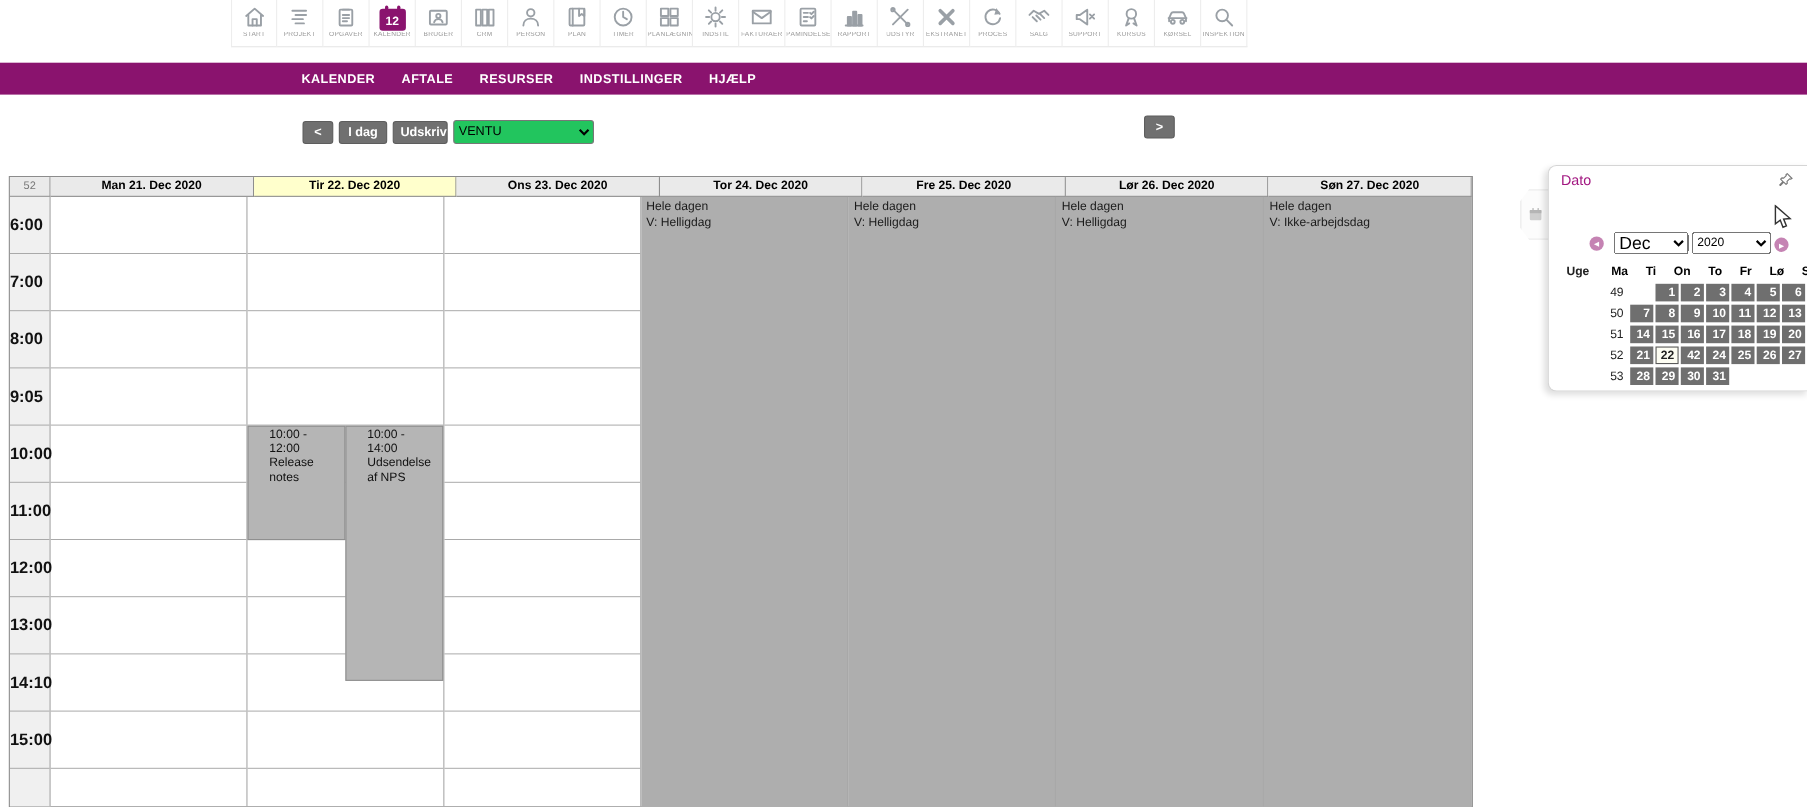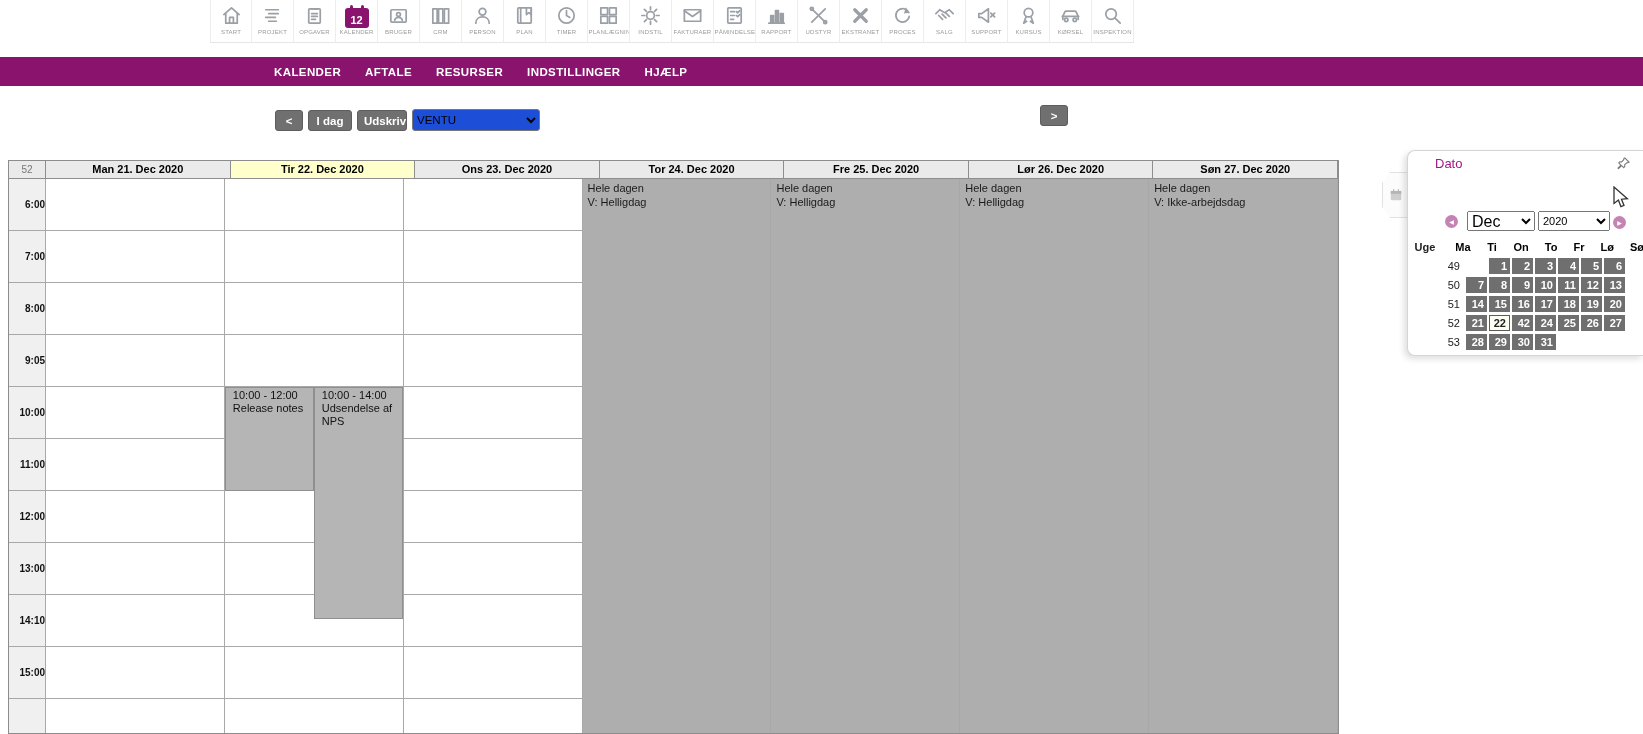--- a/index.html
+++ b/index.html
@@ -25,57 +25,57 @@
            display:flex;align-items:center;padding-left:262px;box-sizing:border-box;}
   .menu-item{color:#fff;font-size:11.5px;font-weight:bold;padding:0 12px;letter-spacing:.4px;cursor:pointer;white-space:nowrap;}
 
   
   .btn{position:absolute;background:#707070;color:#fff;font-size:11.5px;font-weight:bold;border:1px solid #5d5d5d;
        border-radius:3px;height:21px;line-height:19px;text-align:center;cursor:pointer;box-sizing:border-box;}
   #btn-prev{left:275px;top:110px;width:28px;}
   #btn-today{left:308px;top:110px;width:44px;}
   #btn-print{left:357px;top:110px;width:50px;}
   #view-select{position:absolute;left:412px;top:109px;width:128px;height:22px;font-size:11.5px;
-               font-family:"Liberation Sans",sans-serif;border:1px solid #777;border-radius:3px;background:#1d4ed8;}
+               font-family:"Liberation Sans",sans-serif;border:1px solid #777;border-radius:3px;background:#22c55e;}
   #btn-next{left:1040px;top:105px;width:28px;}
 
   
   .grid{position:absolute;left:8px;top:160px;width:1331px;height:574px;border:1px solid #8c8c8c;
         box-sizing:border-box;background:#fff;overflow:hidden;}
   .grid-header{display:flex;height:18px;}
   .gh-cell{border-right:1px solid #8e8e8e;border-bottom:1px solid #8e8e8e;background:#eaeaea;
            font-size:11px;font-weight:bold;text-align:center;line-height:17px;box-sizing:border-box;color:#000;}
   .gh-week{width:37px;color:#777;font-weight:normal;font-size:10px;}
   .gh-day{flex:1;}
   .gh-today{background:#ffffcc;}
   .grid-body{display:flex;height:555px;}
   .col{box-sizing:border-box;border-right:1px solid var(--gridline);height:100%;}
   .hourlines{background-image:linear-gradient(var(--gridline) 1px,transparent 1px);
              background-size:100% 52px;background-position:0 51px;}
   .time-col{width:37px;background-color:#f0f0f0;}
-  .time-cell{height:52px;line-height:52px;text-align:right;font-weight:bold;font-size:10px;color:#111;}
+  .time-cell{height:52px;line-height:52px;text-align:left;font-weight:bold;font-size:15px;color:#111;}
   .day-col{flex:1;position:relative;}
   .day-holiday{background:#aeaeae;padding:3px 5px;font-size:11px;line-height:13.5px;color:#1a1a1a;}
   .event{position:absolute;background:#b5b5b5;border:1px solid #8f8f8f;box-sizing:border-box;
-         font-size:11px;line-height:13px;padding:1px 7px;color:#111;overflow:hidden;cursor:pointer;}
+         font-size:11px;line-height:13px;padding:1px 19px;color:#111;overflow:hidden;cursor:pointer;}
 
   
   .panel{position:absolute;left:1407px;top:150px;width:236px;height:204px;background:#fff;
          border:1px solid #d5d5d5;border-right:none;border-radius:8px 0 0 8px;
          box-shadow:-3px 3px 6px rgba(0,0,0,.13);}
-  .panel-title{position:absolute;left:27px;top:5px;color:#a21680;font-size:13px;}
+  .panel-title{position:absolute;left:11px;top:5px;color:#a21680;font-size:13px;}
   .pin{position:absolute;right:13px;top:5px;cursor:pointer;}
   .nav-circle{position:absolute;width:13px;height:13px;border-radius:50%;background:#c583b3;color:#fff;
               font-size:6px;display:flex;align-items:center;justify-content:center;cursor:pointer;}
   #circ-prev{left:37px;top:64px;}
   #circ-next{left:205px;top:65px;}
   .sel-month{position:absolute;left:59px;top:60px;width:68px;height:20px;font-size:16px;font-family:"Liberation Sans",sans-serif;}
   .sel-year{position:absolute;left:130px;top:60px;width:72px;height:20px;font-size:11px;font-family:"Liberation Sans",sans-serif;}
   .mc{position:absolute;left:0;top:88px;width:100%;}
-  .mc-row{display:flex;height:16px;margin-bottom:3px;align-items:center;}
+  .mc-row{display:flex;height:16px;margin-bottom:3px;align-items:center;padding-left:16px;}
   .mc-week{width:56px;text-align:right;padding-right:4px;font-size:11px;color:#222;box-sizing:border-box;}
   .mc-row.head .mc-week{font-weight:bold;}
   .mc-cell{width:21px;height:16px;margin-left:2px;background:#6f6f6f;color:#fff;font-size:11px;font-weight:bold;
            text-align:right;padding-right:3px;line-height:16px;box-sizing:border-box;cursor:pointer;}
   .mc-cell.empty{background:transparent;cursor:default;}
   .mc-cell.selected{background:#fdfdf2;color:#222;border:1px solid #5a5a5a;line-height:14px;}
   .mc-head-cell{width:21px;margin-left:16px;font-size:11px;font-weight:bold;text-align:center;color:#000;}
   .tab{position:absolute;left:1382px;top:172px;width:27px;height:46px;background:#fcfcfc;border:1px solid #e2e2e2;
        clip-path:polygon(30% 0,100% 0,100% 100%,30% 100%,0 76%,0 24%);
        display:flex;align-items:center;justify-content:center;cursor:pointer;box-sizing:border-box;}

